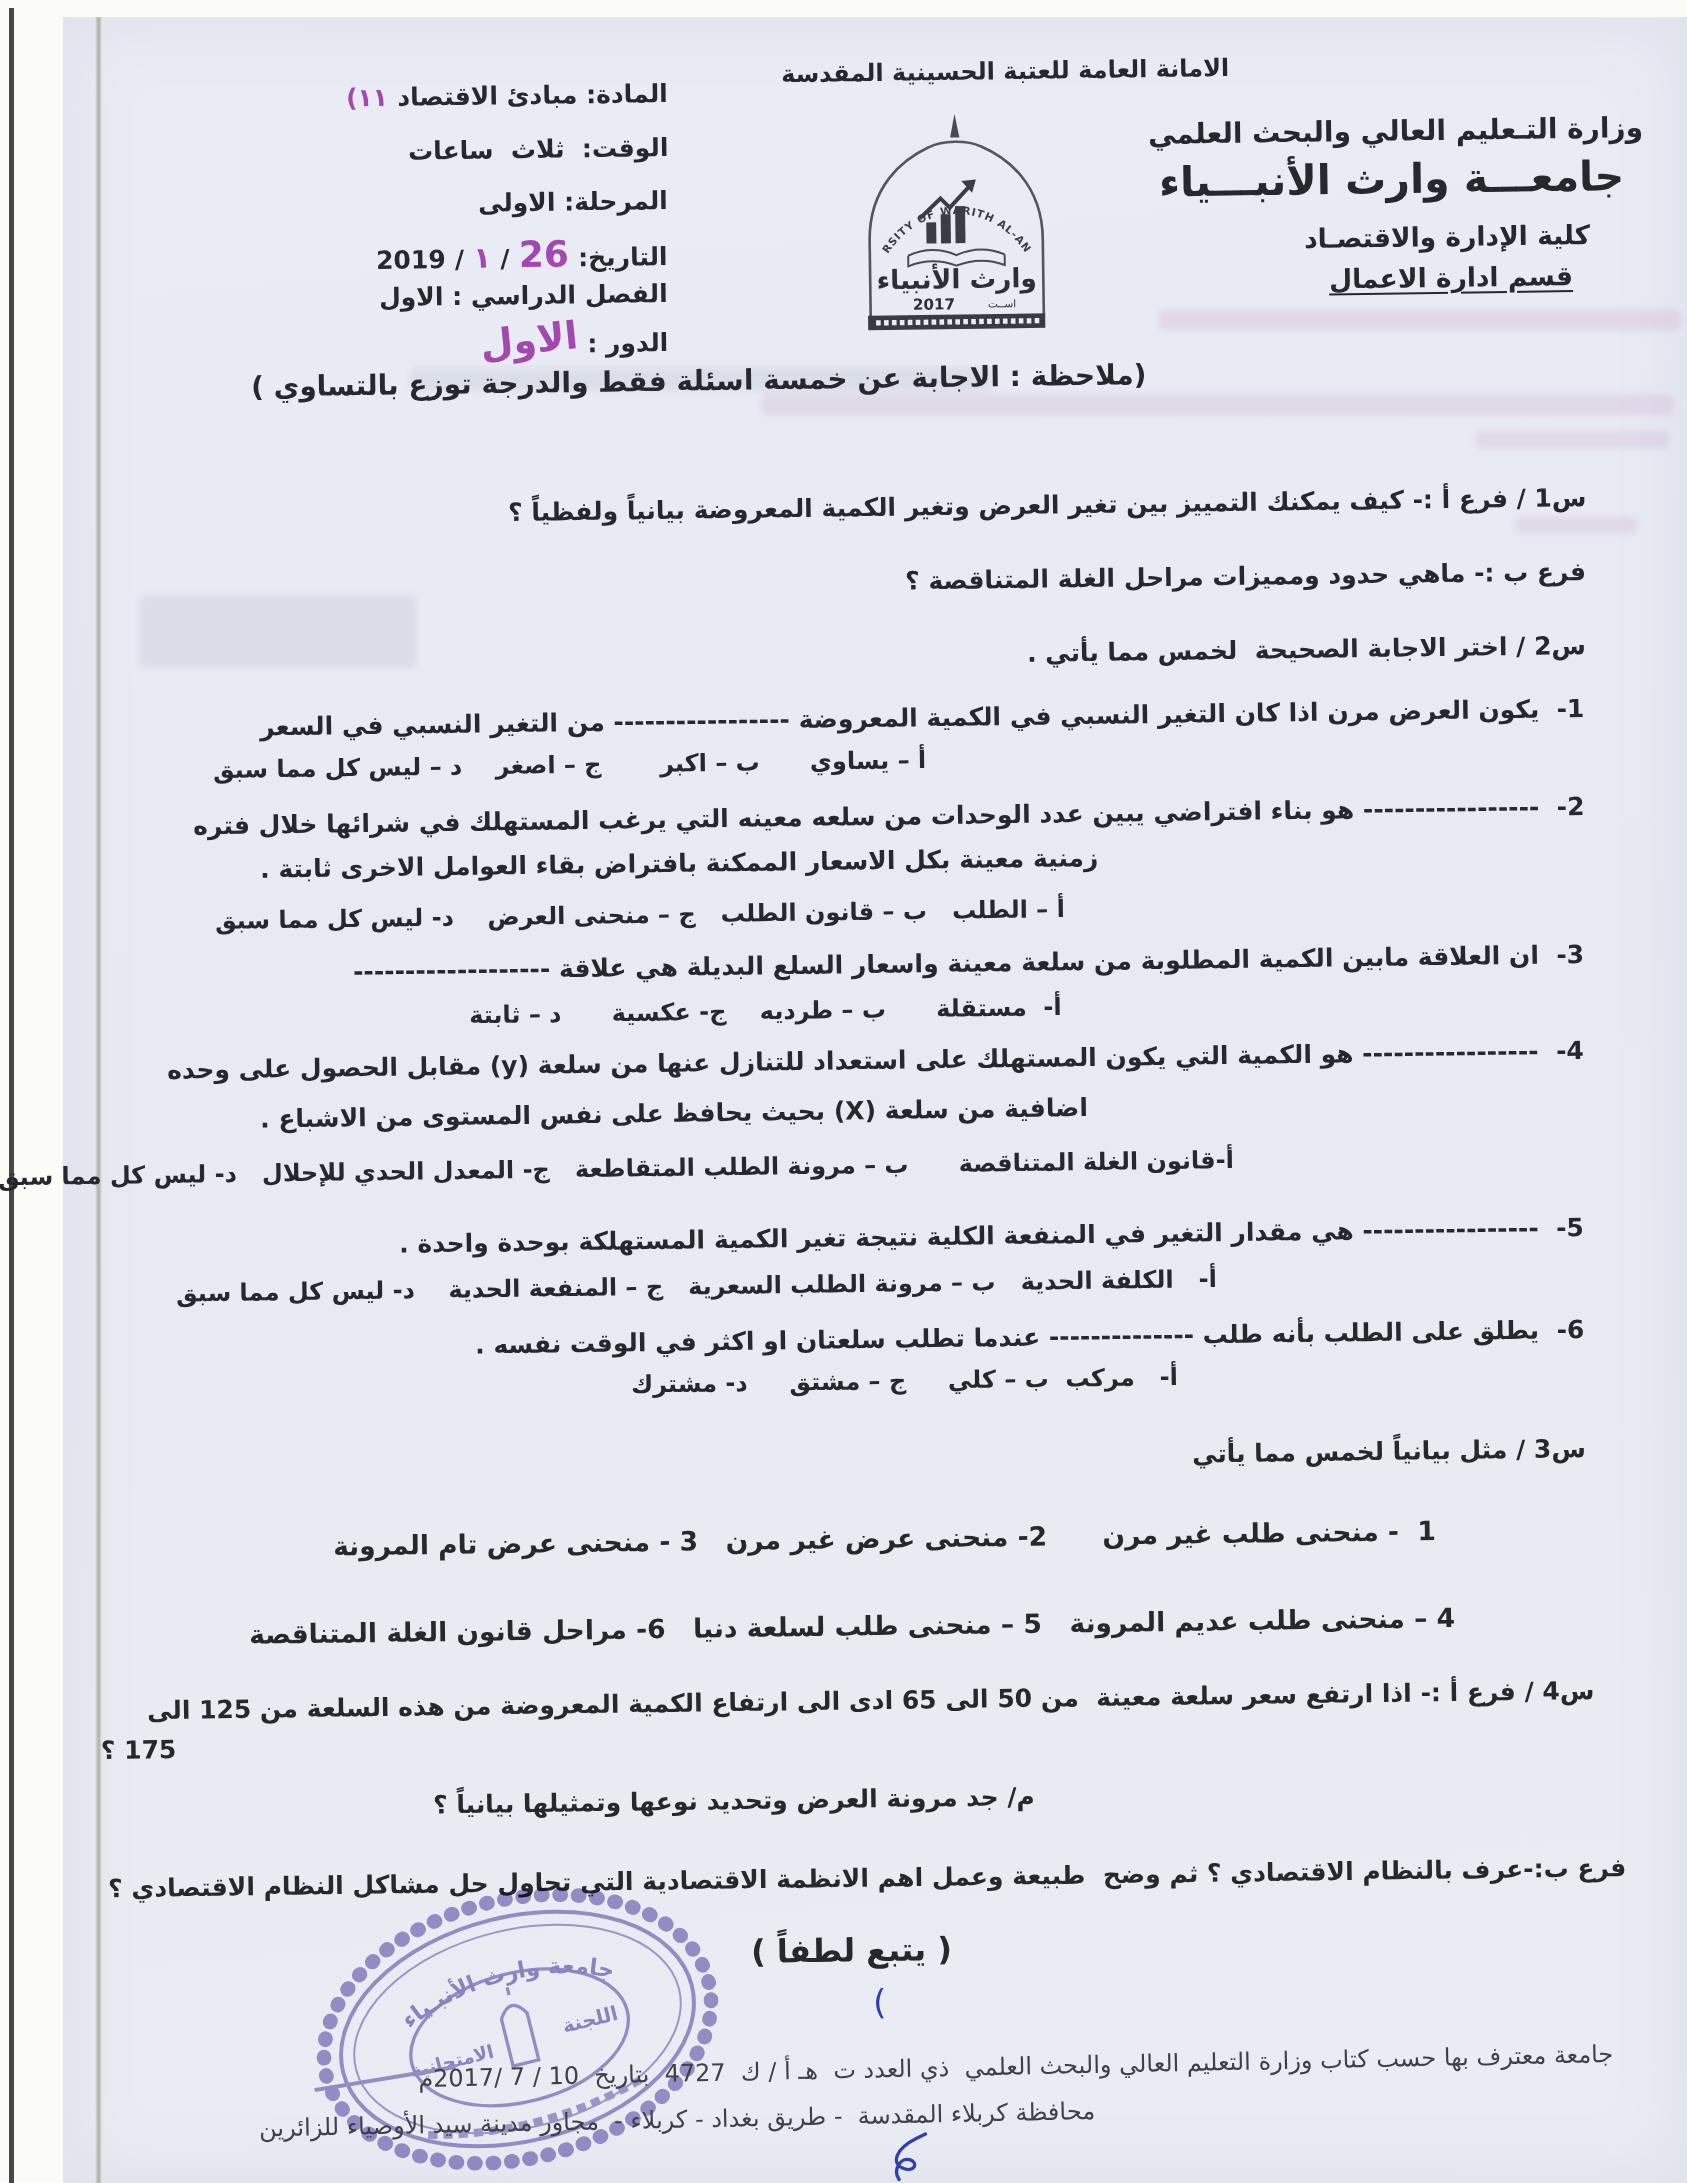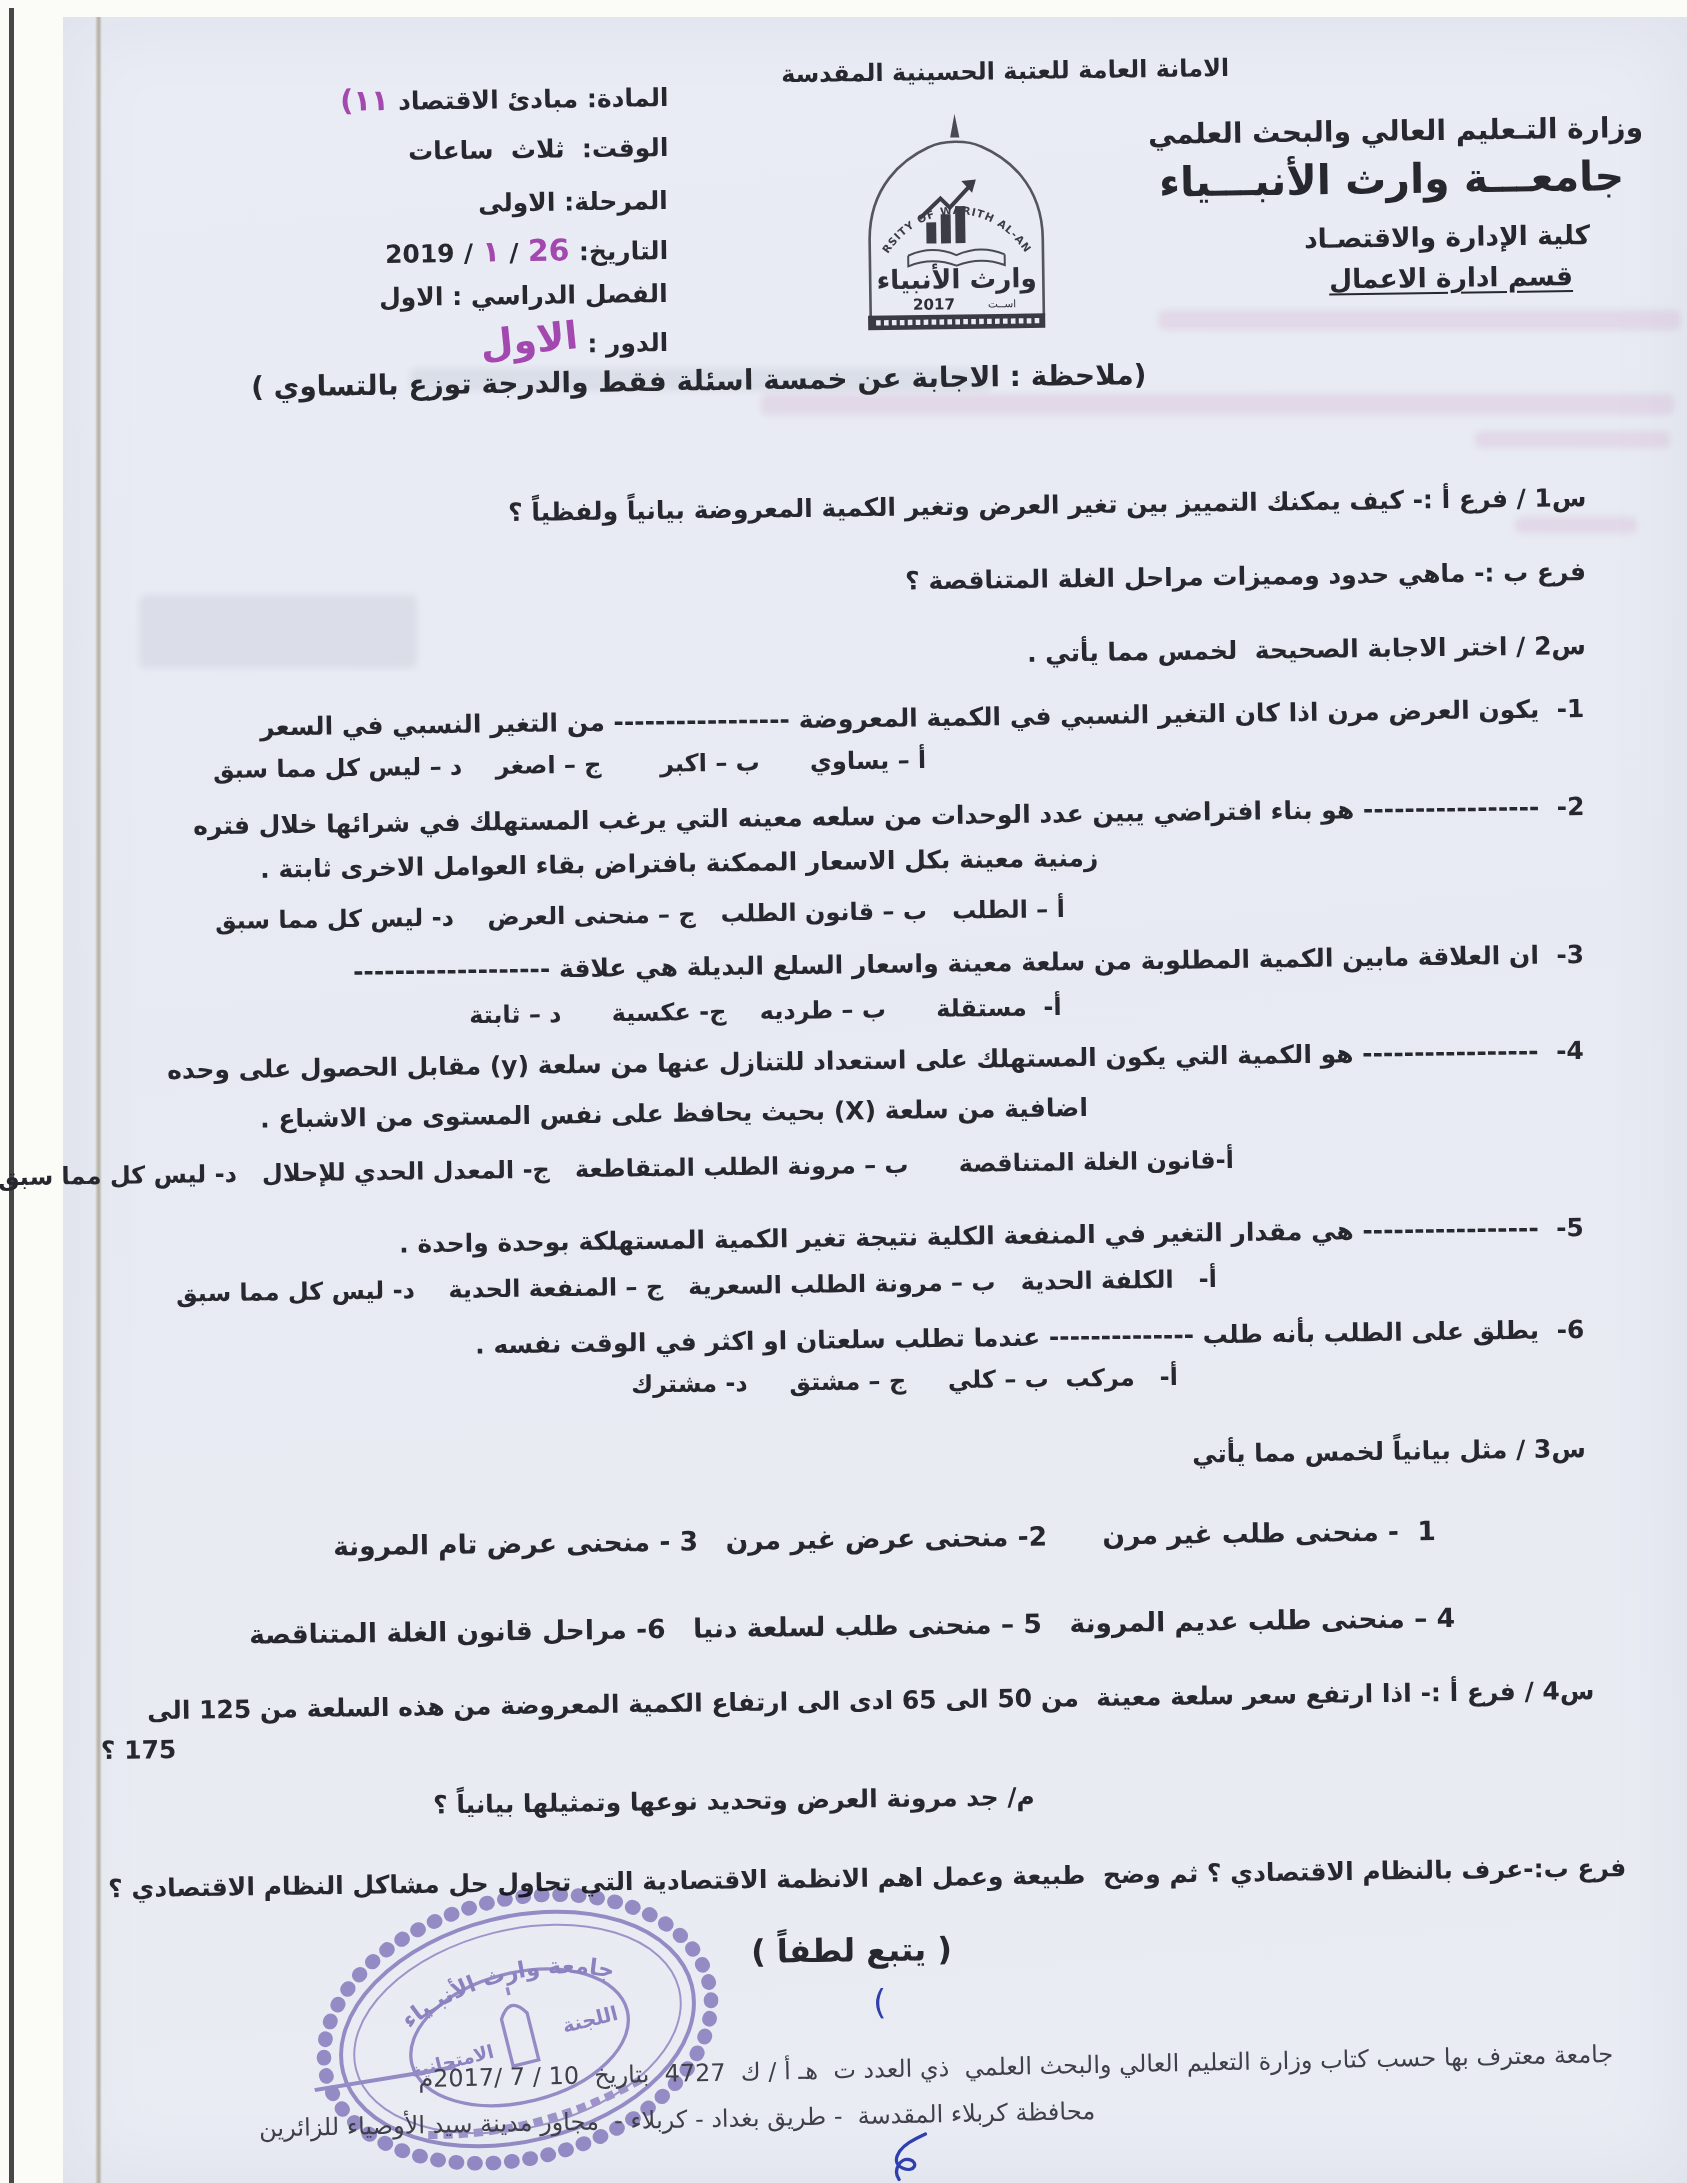--- a/index.html
+++ b/index.html
@@ -53,27 +53,27 @@
 
 <div class="line" style="left:781px;top:53px;font-size:24px;">الامانة العامة للعتبة الحسينية المقدسة</div>
 
 <div class="line" style="right:44px;top:110px;font-size:28px;">وزارة التـعليم العالي والبحث العلمي</div>
 <div class="line" style="right:63px;top:151px;font-size:41px;">جامعـــة وارث الأنبـــياء</div>
 <div class="line" style="right:97px;top:218px;font-size:26.5px;">كلية الإدارة والاقتصـاد</div>
 <div class="line u" style="right:114px;top:259px;font-size:26.5px;">قسم ادارة الاعمال</div>
 
 <div class="line info-row" style="right:1019px;top:78px;">
   <span>المادة: مبادئ الاقتصاد</span>
-  <span class="hand ltr" style="font-size:29px;">(١١</span>
+  <span class="hand ltr" style="font-size:25px;">(١١</span>
 </div>
 <div class="line" style="right:1019px;top:132px;">الوقت:  ثلاث  ساعات</div>
 <div class="line" style="right:1019px;top:185px;">المرحلة: الاولى</div>
 <div class="line info-row" style="right:1019px;top:230px;">
   <span>التاريخ:</span>
-  <span class="hand" style="font-size:30px;">26</span>
+  <span class="hand" style="font-size:36px;">26</span>
   <span>/</span>
   <span class="hand" style="font-size:29px;">١</span>
   <span>/</span>
   <span>2019</span>
 </div>
 <div class="line" style="right:1019px;top:278px;">الفصل الدراسي : الاول</div>
 <div class="line info-row" style="right:1019px;top:315px;">
   <span>الدور :</span>
   <span class="hand" style="font-size:38px;transform:rotate(-5deg);display:inline-block;">الاول</span>
 </div>

